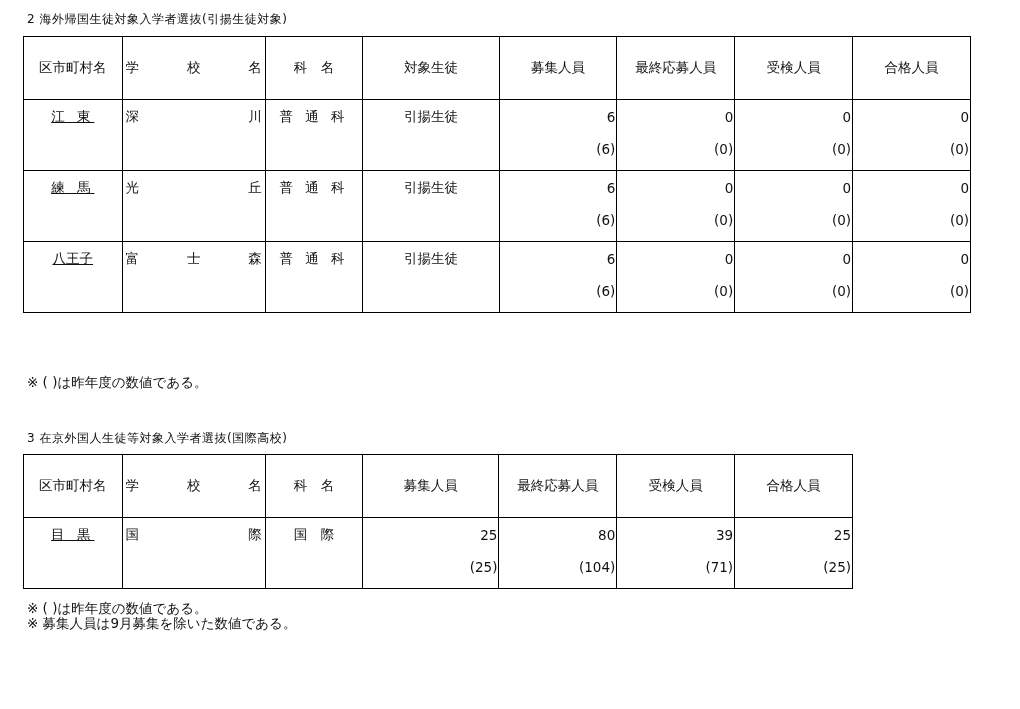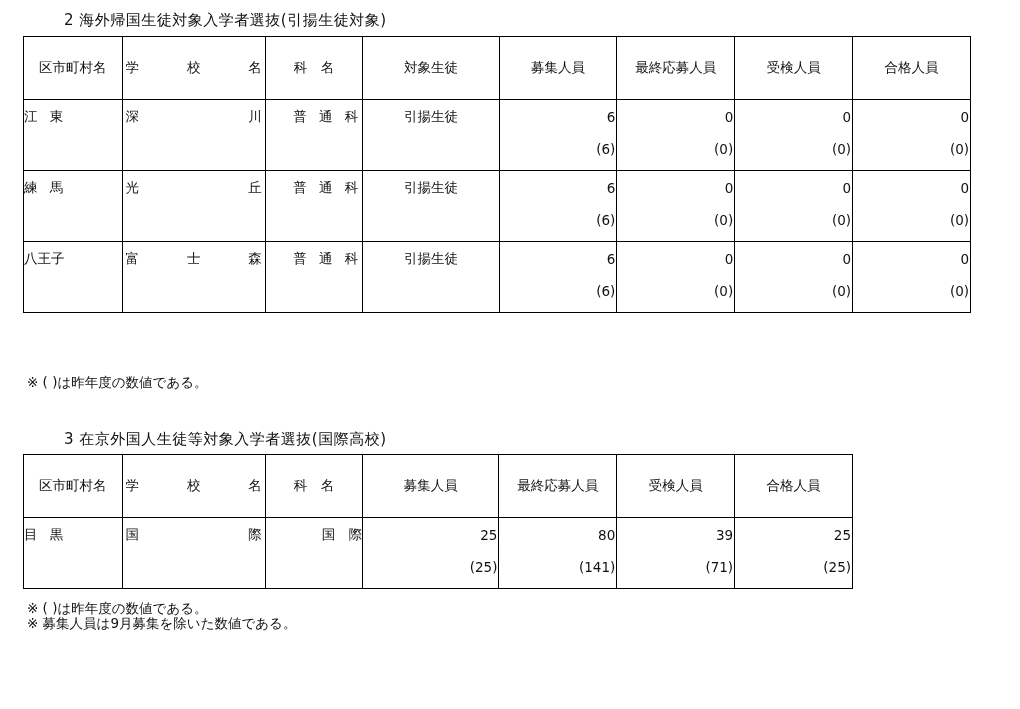--- a/index.html
+++ b/index.html
@@ -1,35 +1,35 @@
 <!DOCTYPE html>
 <html><head>
 <meta charset="utf-8">
 <style>
   html, body { margin: 0; padding: 0; background: #ffffff; }
   body {
     width: 1020px; height: 709px; position: relative; overflow: hidden;
     font-family: "DejaVu Sans", "Liberation Sans", sans-serif;
     color: #111111; font-size: 13px;
   }
-  .title { position: absolute; left: 27px; font-size: 15px; letter-spacing: 0.5px; white-space: nowrap; margin-left: 37px; }
+  .title { position: absolute; left: 27px; font-size: 12px; letter-spacing: 0.5px; white-space: nowrap; }
   .note { position: absolute; left: 27px; font-size: 13.5px; white-space: nowrap; line-height: 15px; }
   .tbl { position: absolute; left: 23px; border-collapse: collapse; table-layout: fixed; }
   .tbl td, .tbl th {
     border: 1.5px solid #000; padding: 0; font-weight: normal; font-size: 13.5px;
     vertical-align: middle; overflow: hidden;
   }
   .hdr td { height: 62px; text-align: center; }
   .hdr td.school-h { text-align: left; padding: 0 3px; }
   .school-h .spread { display: flex; justify-content: space-between; width: 100%; }
   .row td { height: 62px; vertical-align: top; }
-  .ward { padding-top: 8px !important; letter-spacing: 4px; }
+  .ward { text-align: center; padding-top: 8px !important; letter-spacing: 4px; text-decoration: underline; }
   .school { padding: 8px 3px 0 3px !important; }
   .school .spread { display: flex; justify-content: space-between; }
-  .course { text-align: right; padding-top: 8px !important; letter-spacing: 4px; }
+  .course { text-align: center; padding-top: 8px !important; letter-spacing: 4px; }
   .target { text-align: center; padding-top: 8px !important; }
   .num { text-align: right; padding-right: 1px !important; }
   .num .cur { display: block; margin-top: 8px; padding-right: 0; height: 18px; line-height: 18px; }
   .num .prev { display: block; margin-top: 14px; height: 18px; line-height: 18px; }
   .total-label { text-align: center; vertical-align: middle !important; }
   .total-label span { display: inline-block; margin: 0 38px; }
   .w1 { width: 97px; } .w2 { width: 141px; } .w3 { width: 96px; } .w4 { width: 134px; }
   .w5 { width: 116px; } .w6 { width: 116px; } .w7 { width: 116px; } .w8 { width: 116px; }
 </style>
 </head>
@@ -192,21 +192,21 @@
         <span>際</span>
       </div>
     </td>
     <td class="course" style="letter-spacing:0;">国　際</td>
     <td class="num">
           <span class="cur">25</span>
           <span class="prev">(25)</span>
         </td>
     <td class="num">
           <span class="cur">80</span>
-          <span class="prev">(141)</span>
+          <span class="prev">(104)</span>
         </td>
     <td class="num">
           <span class="cur">39</span>
           <span class="prev">(71)</span>
         </td>
     <td class="num">
           <span class="cur">25</span>
           <span class="prev">(25)</span>
         </td>
   </tr>

